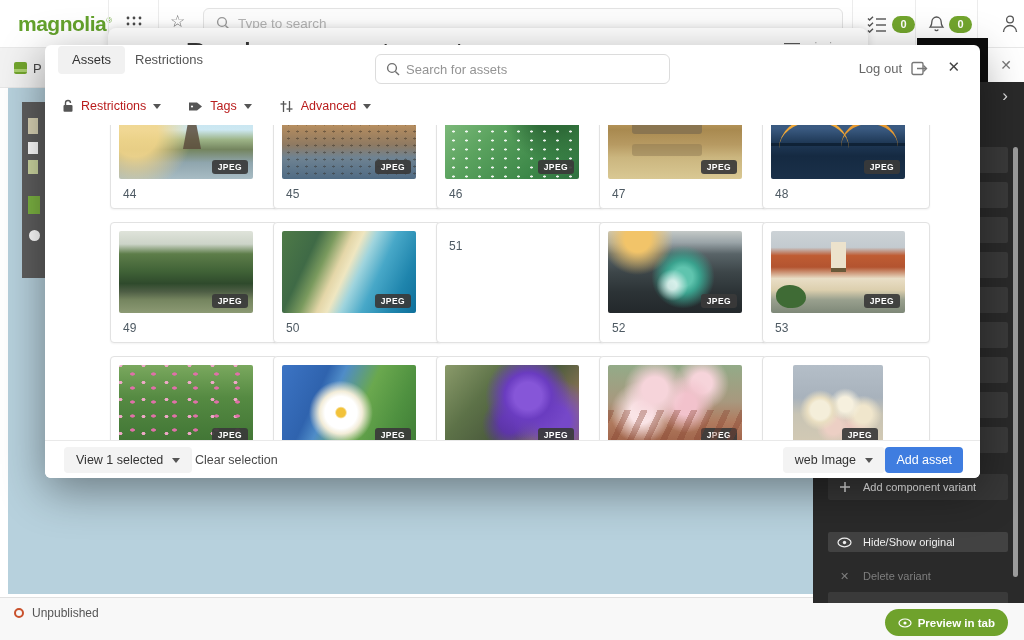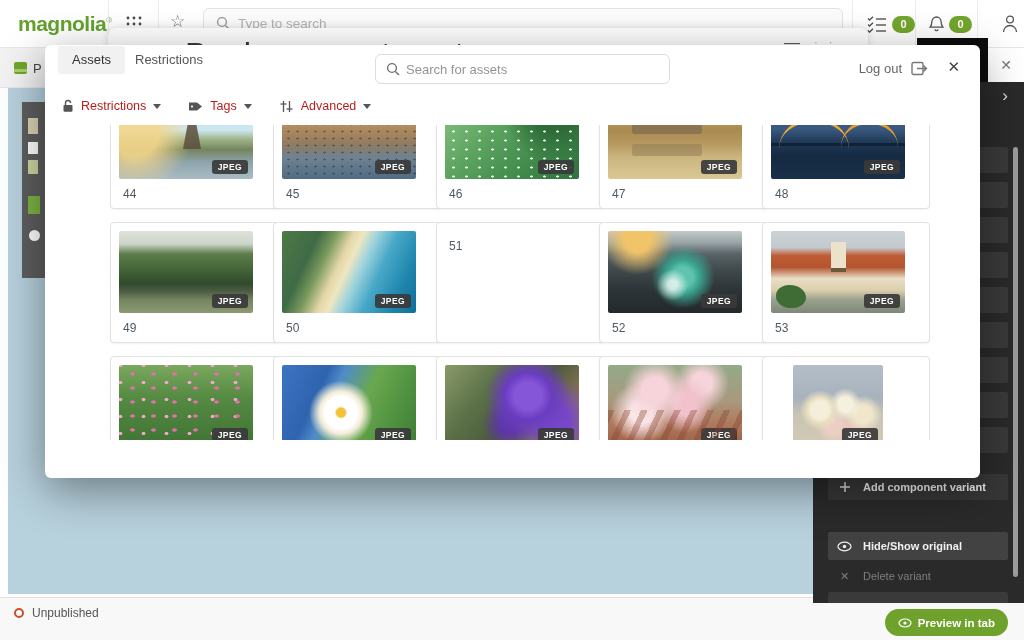--- a/index.html
+++ b/index.html
@@ -40,21 +40,21 @@
   .blk-v{position:absolute;left:978px;top:38px;width:10px;height:77px;background:#0d0d0d;z-index:3}
 
   
   .right-close{position:absolute;left:988px;top:48px;width:36px;height:34px;background:#fff;z-index:3;text-align:center;line-height:34px;font-size:14px;color:#777}
 
   
   .dark-panel{position:absolute;left:813px;top:82px;width:211px;height:521px;background:#2a2a2a;z-index:3;overflow:hidden}
   .panel-chevron{position:absolute;right:16px;top:4px;color:#ddd;font-size:17px}
   .ctx-row{position:absolute;left:15px;width:180px;border-radius:2px;display:flex;align-items:center;gap:11px;padding-left:9px;font-size:11px}
   .ctx-stub{background:#3a3a3a;height:26px}
-  .ctx-on{color:#f0f0f0;font-weight:bold}
+  .ctx-on{color:#f0f0f0;font-weight:normal}
   .ctx-off{color:#7e7e7e}
   .bg1{background:#373737}.bg2{background:#424242}
   .mi{width:15px;display:inline-flex;justify-content:center}
   .scrollbar{position:absolute;left:200px;top:65px;width:5px;height:430px;background:#9b9b9b;border-radius:3px}
 
   
   .statusbar{position:absolute;left:0;top:597px;width:1024px;height:43px;background:#f8f8f8;border-top:1px solid #e0e0e0;z-index:2}
   .unpub{position:absolute;left:14px;top:8px;display:flex;align-items:center;gap:8px;font-size:12px;color:#555}
   .ring{width:10px;height:10px;border:2px solid #c9512c;border-radius:50%}
   .preview-btn{position:absolute;right:16px;top:11px;height:27px;padding:0 13px;border-radius:14px;background:#6fa22c;color:#fff;font-size:11.5px;font-weight:bold;display:flex;align-items:center;gap:6px;border:none}
@@ -210,21 +210,21 @@
       <div class="ctx-row ctx-stub" style="top: 345px;"></div>
     </div>
   <div class="ctx-row ctx-on bg1" style="top:392px;height:26px">
     <span class="mi">
         <svg width="12" height="12">
           <path d="M6 1 V11 M1 6 H11" stroke="#ddd" stroke-width="1.5"></path>
         </svg>
       </span>
     <span>Add component variant</span>
   </div>
-  <div class="ctx-row ctx-on bg2" style="top:450px;height:28px">
+  <div class="ctx-row ctx-on bg2" style="top:450px;height:20px">
     <span class="mi">
         <svg width="15" height="11">
           <ellipse cx="7.5" cy="5.5" rx="6.5" ry="4.3" fill="none" stroke="#eee" stroke-width="1.2"></ellipse>
           <circle cx="7.5" cy="5.5" r="1.7" fill="#eee"></circle>
         </svg>
       </span>
     <span>Hide/Show original</span>
   </div>
   <div class="ctx-row ctx-off" style="top:482px;height:24px">
     <span class="mi">✕</span>
@@ -383,13 +383,25 @@
     <div class="num"></div>
   </div>
       <div class="card" style="left: 717px; top: 231px;">
     <div class="thumb portrait" data-kind="cream-roses">
       <span class="fmt">JPEG</span>
     </div>
     <div class="num"></div>
   </div>
     </div>
 
+  <div class="m-footer">
+    <button class="view-btn">
+      <span>View 1 selected</span>
+        <span class="caret"></span>
+    </button>
+    <span class="clear-btn">Clear selection</span>
+    <button class="type-btn">
+      <span>web Image</span>
+        <span class="caret"></span>
+    </button>
+    <button class="add-btn">Add asset</button>
+  </div>
 </div>
 
 </body></html>

